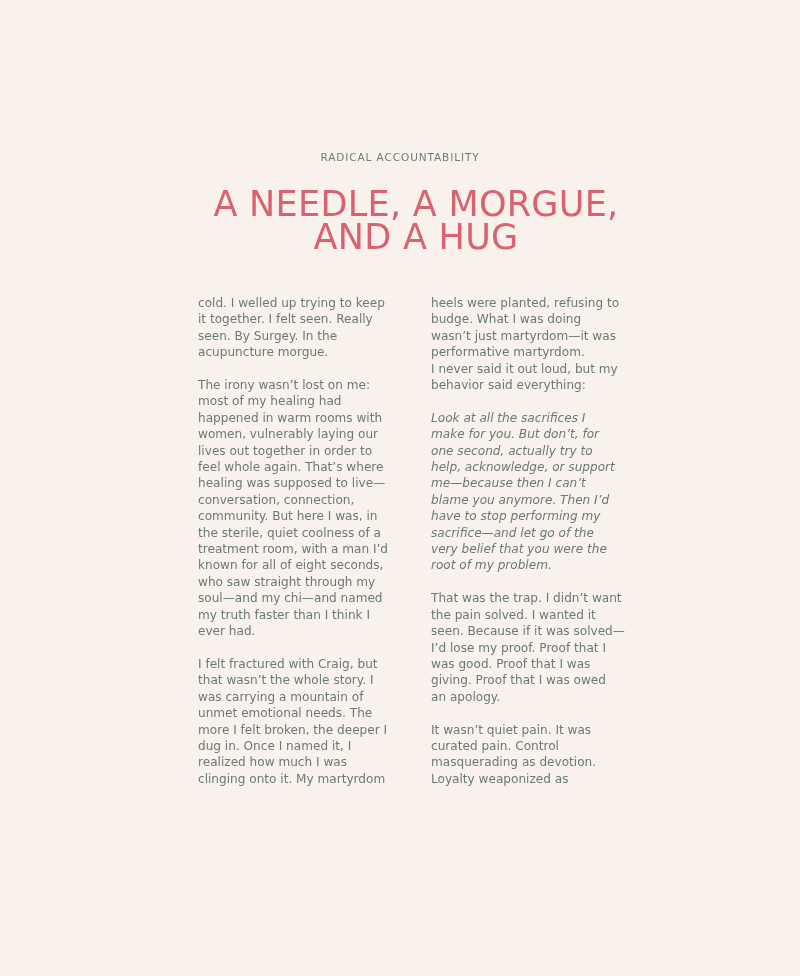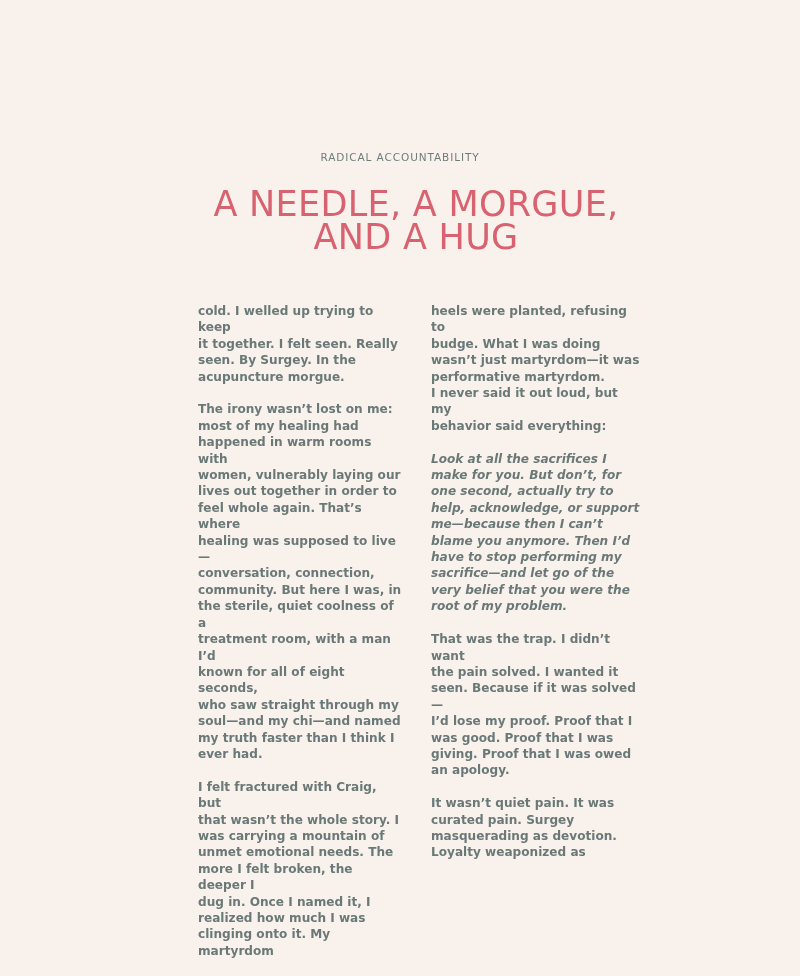--- a/index.html
+++ b/index.html
@@ -51,26 +51,25 @@
       font-size: 35px;
       line-height: 33px;
       color: #d8626f;
       font-weight: normal;
       letter-spacing: 0.3px;
       margin: 0;
       padding-left: 32px;
     }
     .column {
       position: absolute;
-      top: 303px;
+      top: 295px;
       width: 205px;
       font-size: 12.1px;
       line-height: 16.4px;
       color: #6a7977;
-      font-weight: bold;
     }
     .col-left { left: 198px; }
     .col-right { left: 431px; width: 210px; }
     .para {
       margin: 0 0 16.4px 0;
       white-space: pre-line;
     }
     .para.italic { font-style: italic; }
     .para.tight { margin-bottom: 0; }
     .folio {
@@ -145,19 +144,19 @@
 very belief that you were the
 root of my problem.</p>
     <p class="para">That was the trap. I didn’t want
 the pain solved. I wanted it
 seen. Because if it was solved—
 I’d lose my proof. Proof that I
 was good. Proof that I was
 giving. Proof that I was owed
 an apology.</p>
     <p class="para tight">It wasn’t quiet pain. It was
-curated pain. Surgey
+curated pain. Control
 masquerading as devotion.
 Loyalty weaponized as</p>
   </div>
 
 
 </div>
 
 </body></html>

